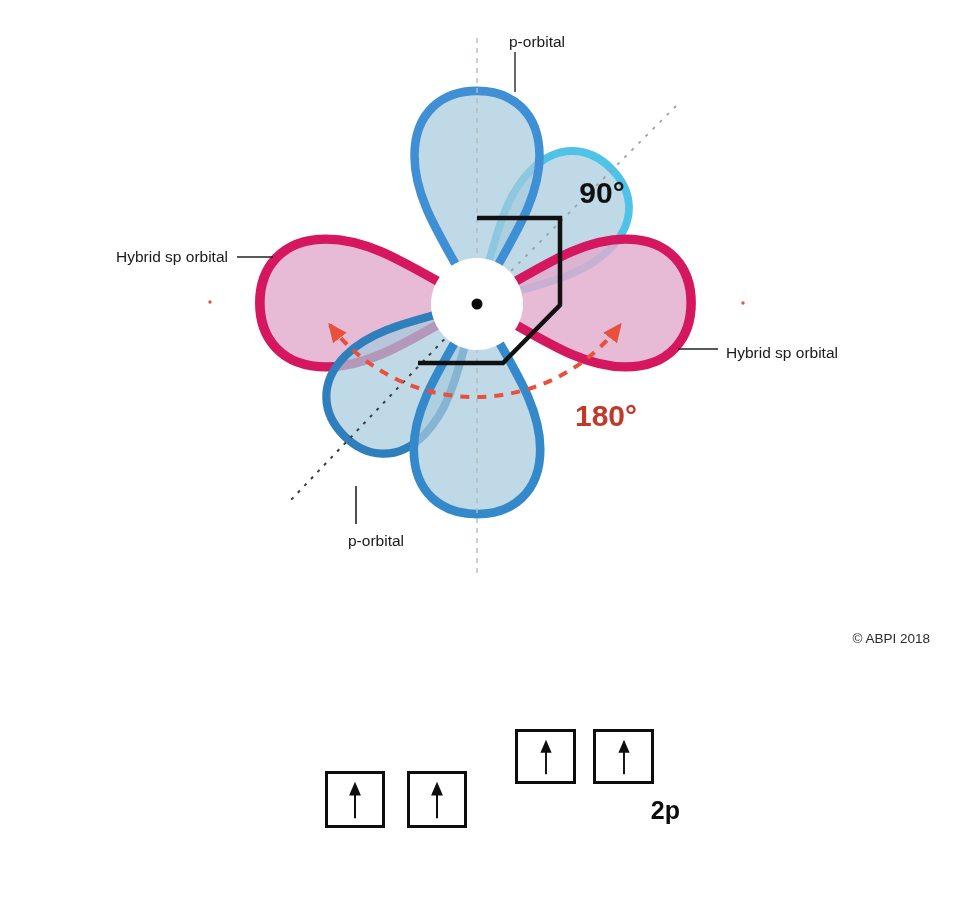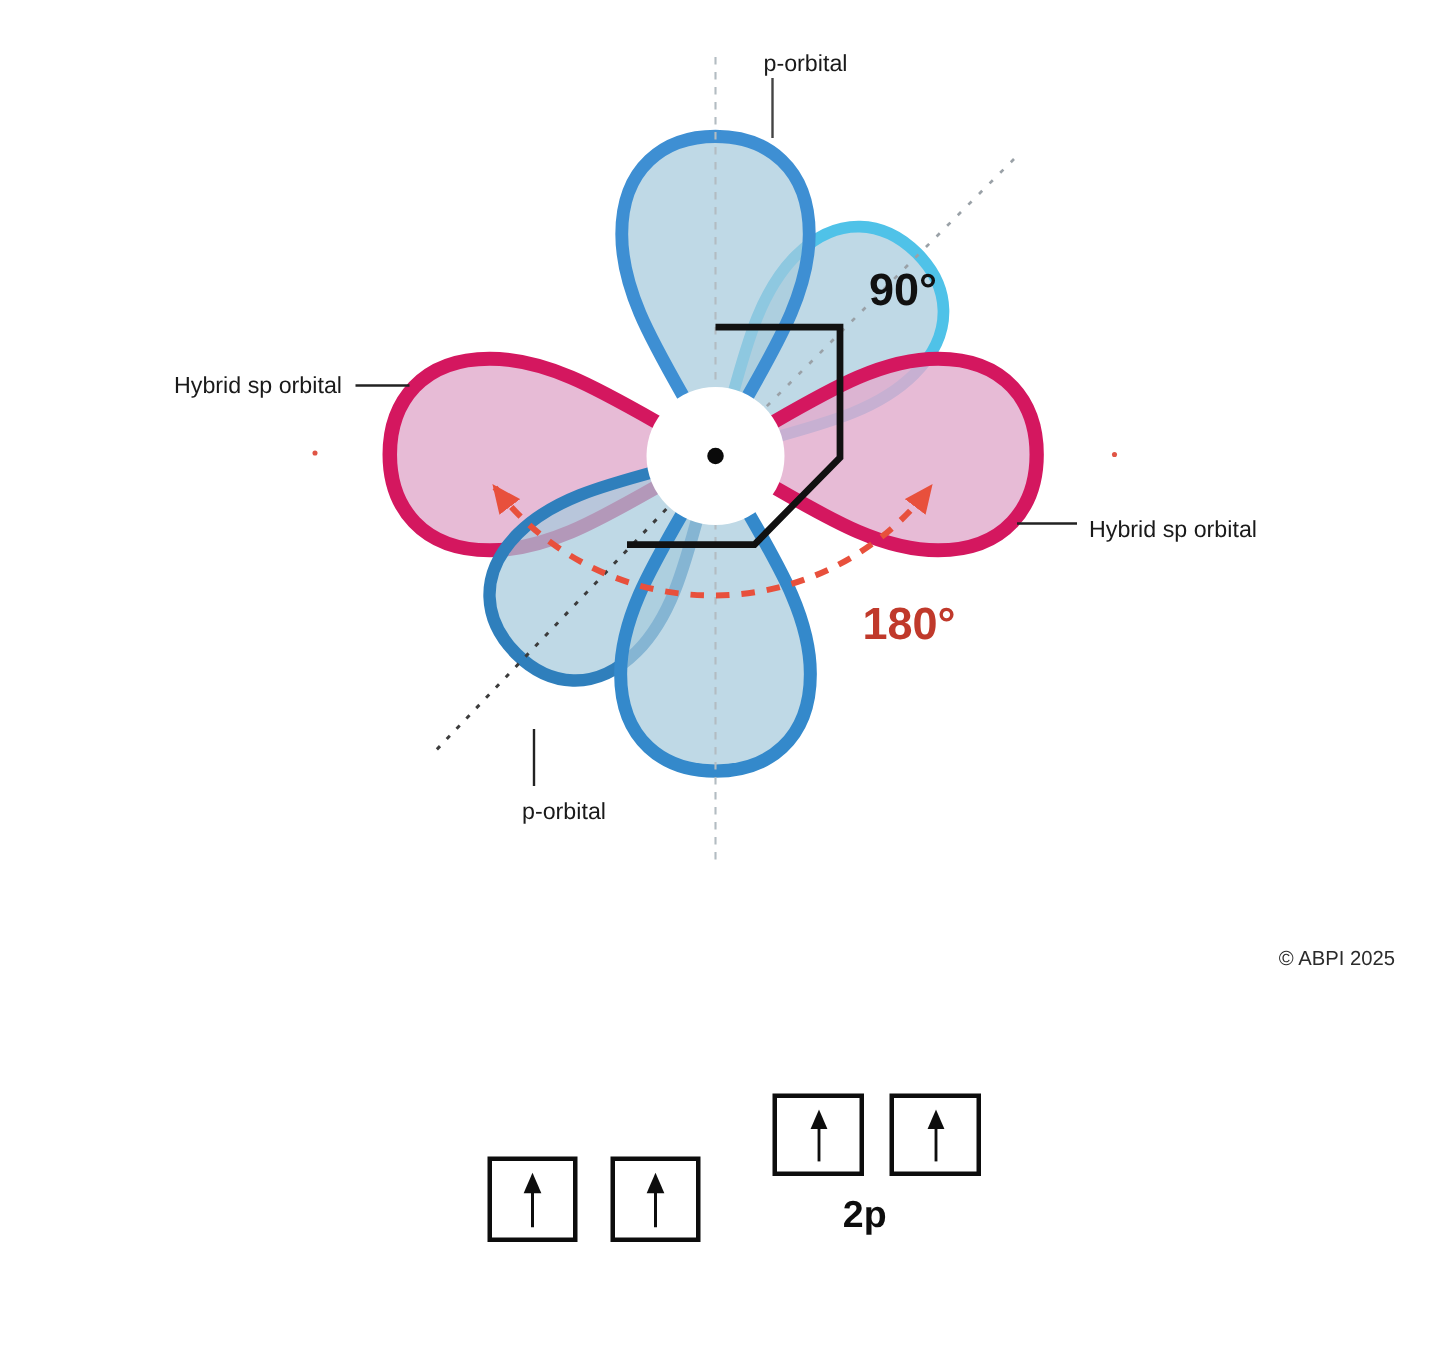--- a/index.html
+++ b/index.html
@@ -57,21 +57,21 @@
     <line x1="237" y1="257" x2="273" y2="257" stroke="#222222" stroke-width="1.6"></line>
     <line x1="678" y1="349" x2="718" y2="349" stroke="#222222" stroke-width="1.6"></line>
 
     <text x="537" y="47" text-anchor="middle" class="lbl">p-orbital</text>
     <text x="376" y="546" text-anchor="middle" class="lbl">p-orbital</text>
     <text x="228" y="262" text-anchor="end" class="lbl">Hybrid sp orbital</text>
     <text x="726" y="358" text-anchor="start" class="lbl">Hybrid sp orbital</text>
   </svg>
 
   
-  <div class="copyright">© ABPI 2025</div>
+  <div class="copyright">© ABPI 2018</div>
 
   
   <div class="ebox sp" style="left:325px;top:771px;">
     <svg width="20" height="40" viewBox="0 0 20 44">
       <line x1="10" y1="42" x2="10" y2="12" stroke="#0d0d0d" stroke-width="2.2"></line>
       <polygon points="10,2 3.5,17 16.5,17" fill="#0d0d0d"></polygon>
     </svg>
   </div>
   <div class="ebox sp" style="left:407px;top:771px;">
     <svg width="20" height="40" viewBox="0 0 20 44">
@@ -85,15 +85,15 @@
       <polygon points="10,2 3.5,17 16.5,17" fill="#0d0d0d"></polygon>
     </svg>
   </div>
   <div class="ebox p2" style="left:593px;top:729px;">
     <svg width="20" height="38" viewBox="0 0 20 44">
       <line x1="10" y1="42" x2="10" y2="12" stroke="#0d0d0d" stroke-width="2.2"></line>
       <polygon points="10,2 3.5,17 16.5,17" fill="#0d0d0d"></polygon>
     </svg>
   </div>
 
-  <div class="glabel" style="left:507px;top:796px;width:139px;">2p</div>
+  <div class="glabel" style="left:541px;top:796px;width:139px;text-align:right;">2p</div>
 
 </div>
 
 </body></html>

